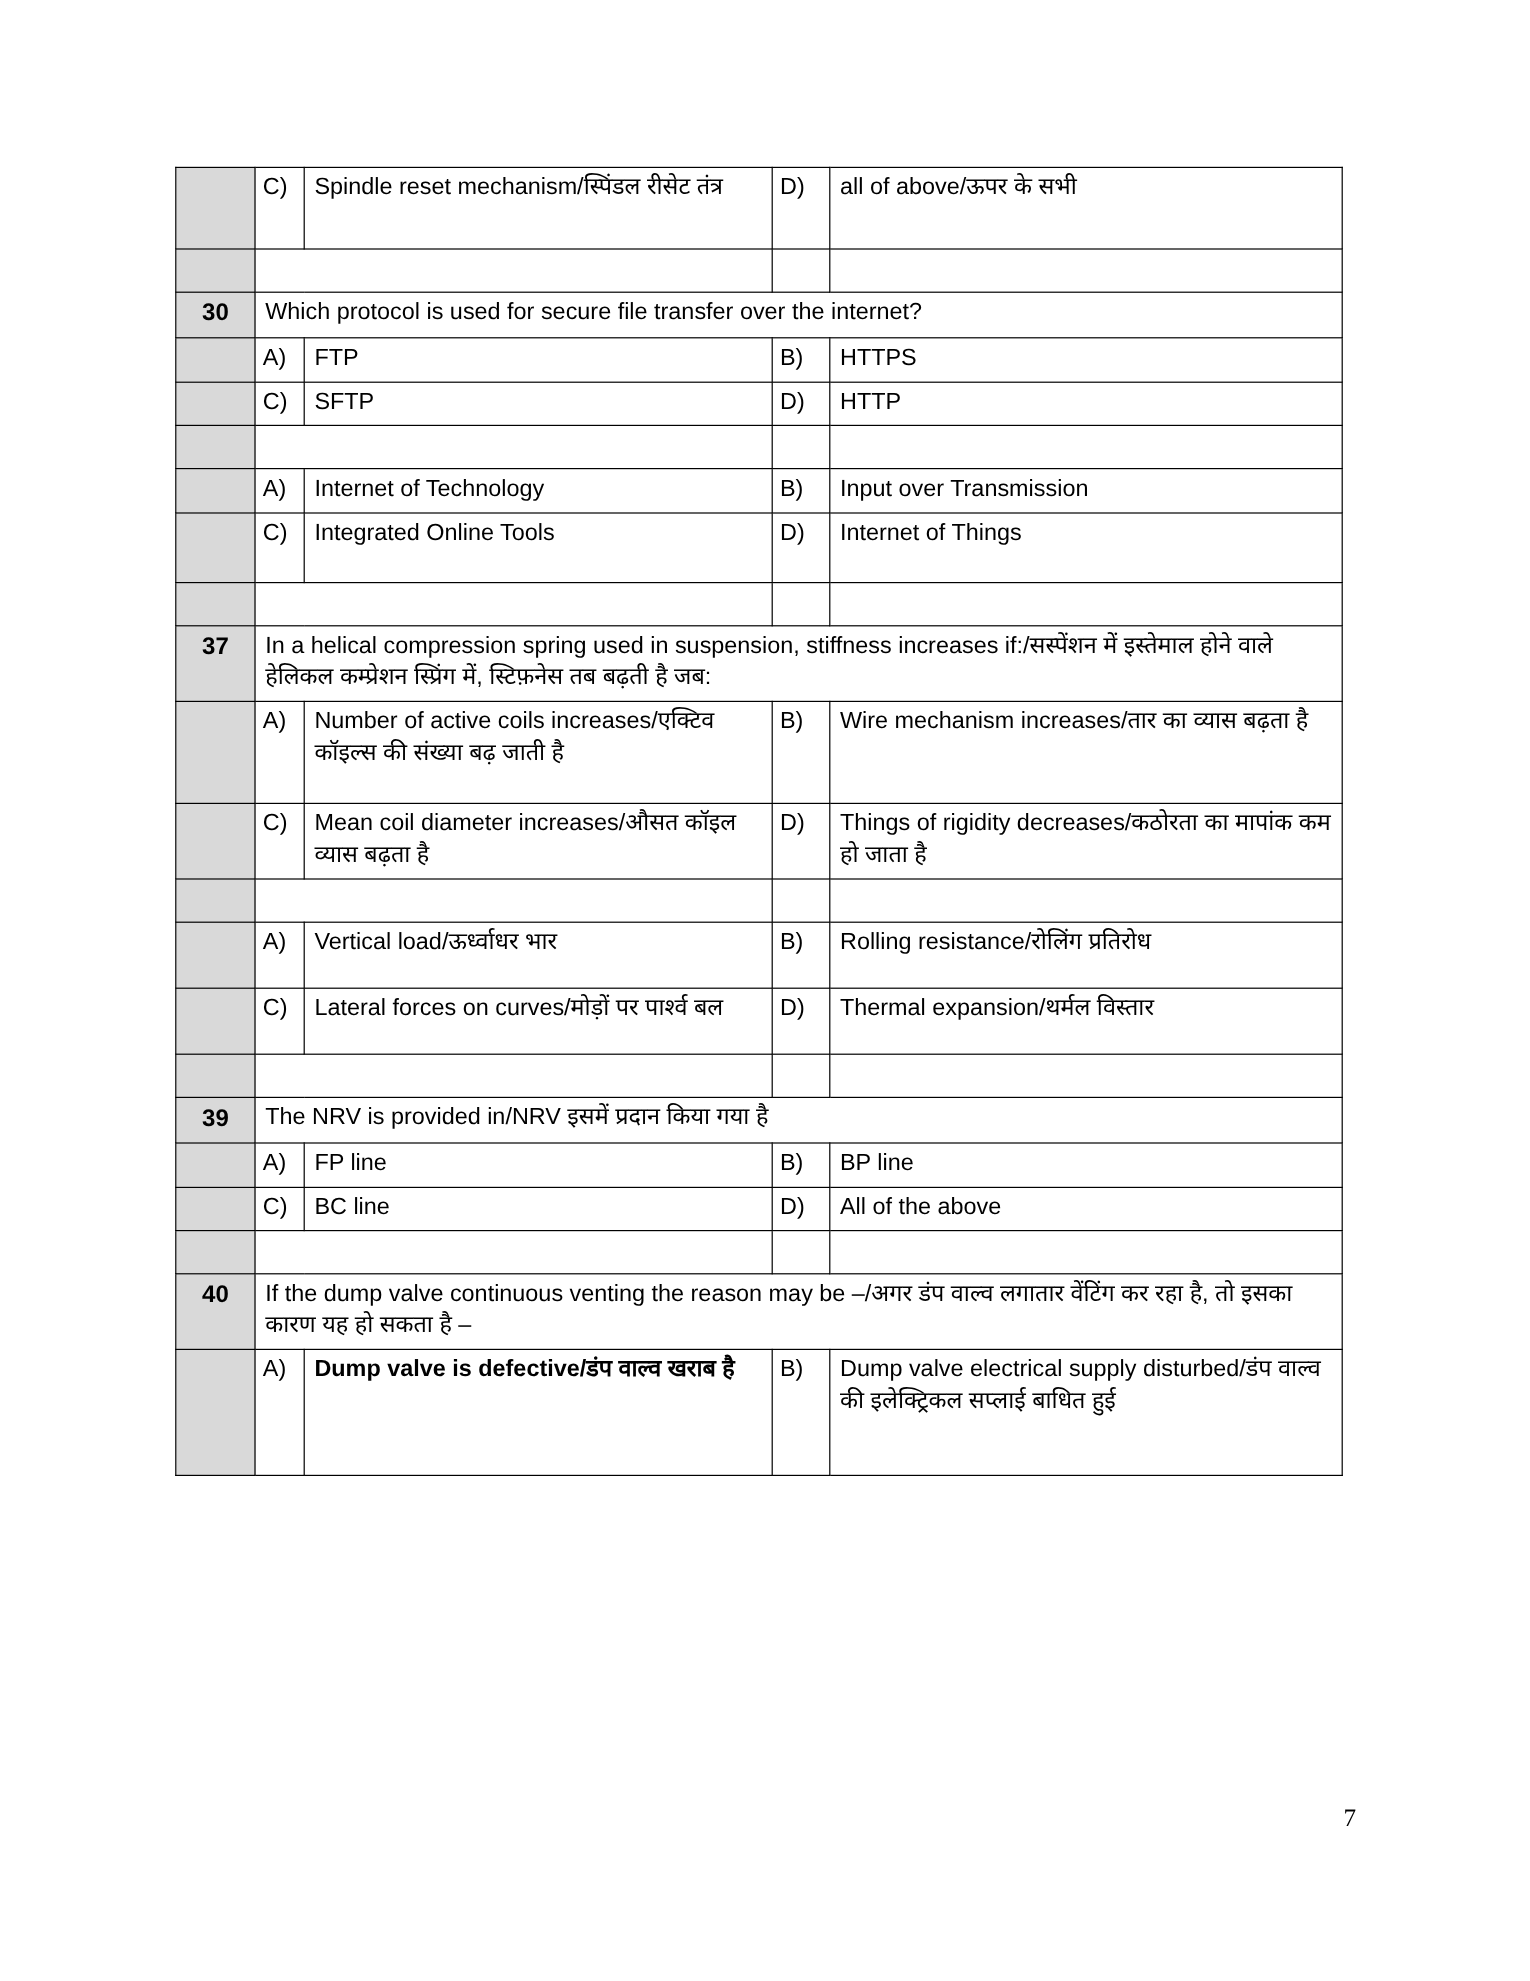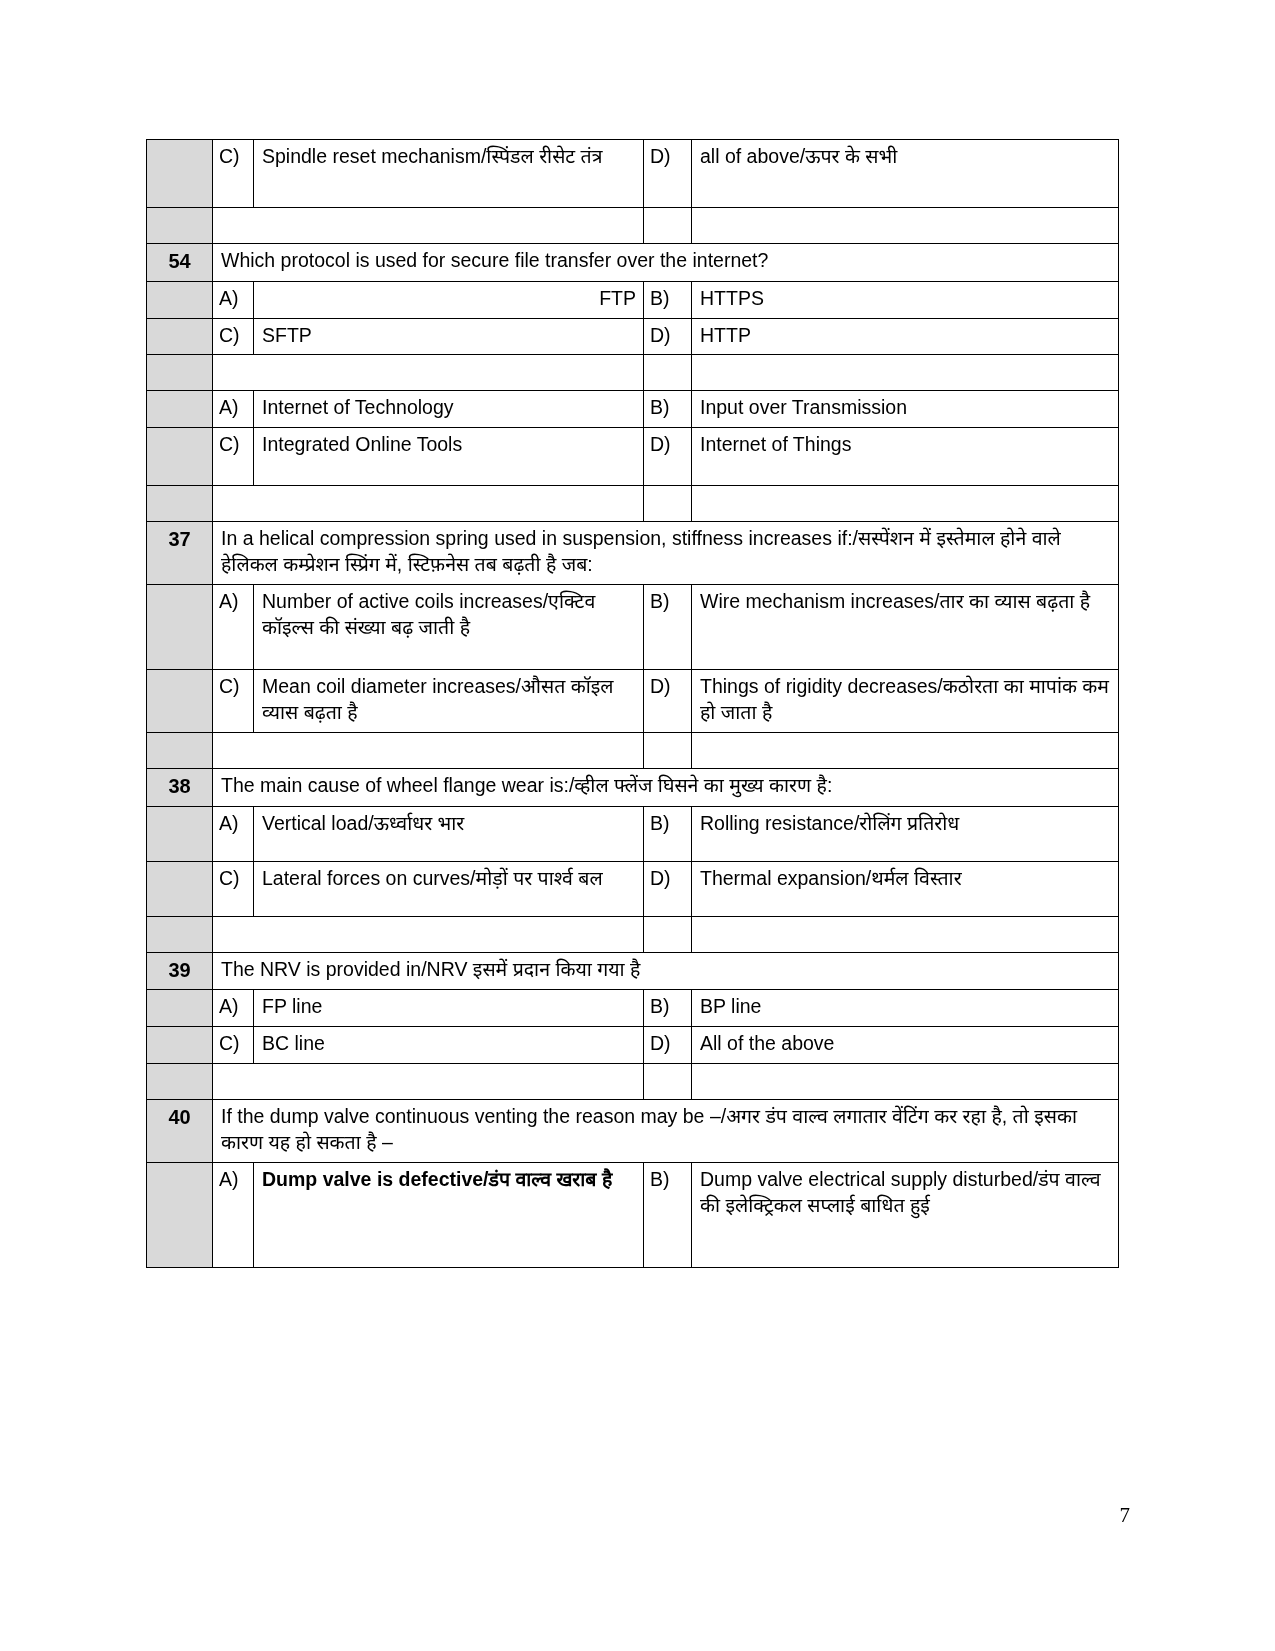--- a/index.html
+++ b/index.html
@@ -104,27 +104,27 @@
           <td class="lettercell">D)</td>
           <td class="qtext">all of above/ऊपर के सभी</td>
         </tr>
         <tr>
           <td class="numcell-empty"></td>
           <td class="spacer" colspan="2"></td>
           <td></td>
           <td></td>
         </tr>
         <tr>
-          <td class="numcell">54</td>
+          <td class="numcell">30</td>
           <td class="qtext" colspan="4">Which protocol is used for secure file transfer over the internet?</td>
         </tr>
         <tr>
           <td class="numcell-empty"></td>
           <td class="lettercell">A)</td>
-          <td class="qtext" style="height: 30px; text-align: right;">FTP</td>
+          <td class="qtext" style="height: 30px;">FTP</td>
           <td class="lettercell">B)</td>
           <td class="qtext">HTTPS</td>
         </tr>
         <tr>
           <td class="numcell-empty"></td>
           <td class="lettercell">C)</td>
           <td class="qtext" style="height: 30px;">SFTP</td>
           <td class="lettercell">D)</td>
           <td class="qtext">HTTP</td>
         </tr>
@@ -172,24 +172,20 @@
           <td class="lettercell">D)</td>
           <td class="qtext">Things of rigidity decreases/कठोरता का मापांक कम हो जाता है</td>
         </tr>
         <tr>
           <td class="numcell-empty"></td>
           <td class="spacer" colspan="2"></td>
           <td></td>
           <td></td>
         </tr>
         <tr>
-          <td class="numcell">38</td>
-          <td class="qtext" colspan="4">The main cause of wheel flange wear is:/व्हील फ्लेंज घिसने का मुख्य कारण है:</td>
-        </tr>
-        <tr>
           <td class="numcell-empty"></td>
           <td class="lettercell">A)</td>
           <td class="qtext" style="height: 55px;">Vertical load/ऊर्ध्वाधर भार</td>
           <td class="lettercell">B)</td>
           <td class="qtext">Rolling resistance/रोलिंग प्रतिरोध</td>
         </tr>
         <tr>
           <td class="numcell-empty"></td>
           <td class="lettercell">C)</td>
           <td class="qtext" style="height: 55px;">Lateral forces on curves/मोड़ों पर पार्श्व बल</td>

